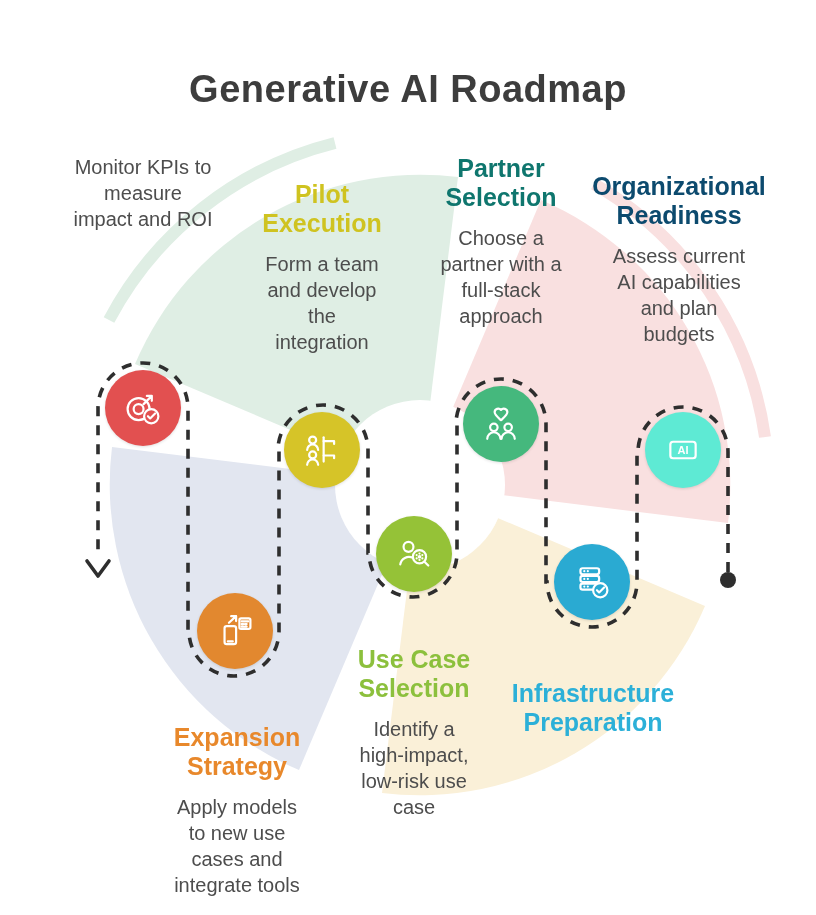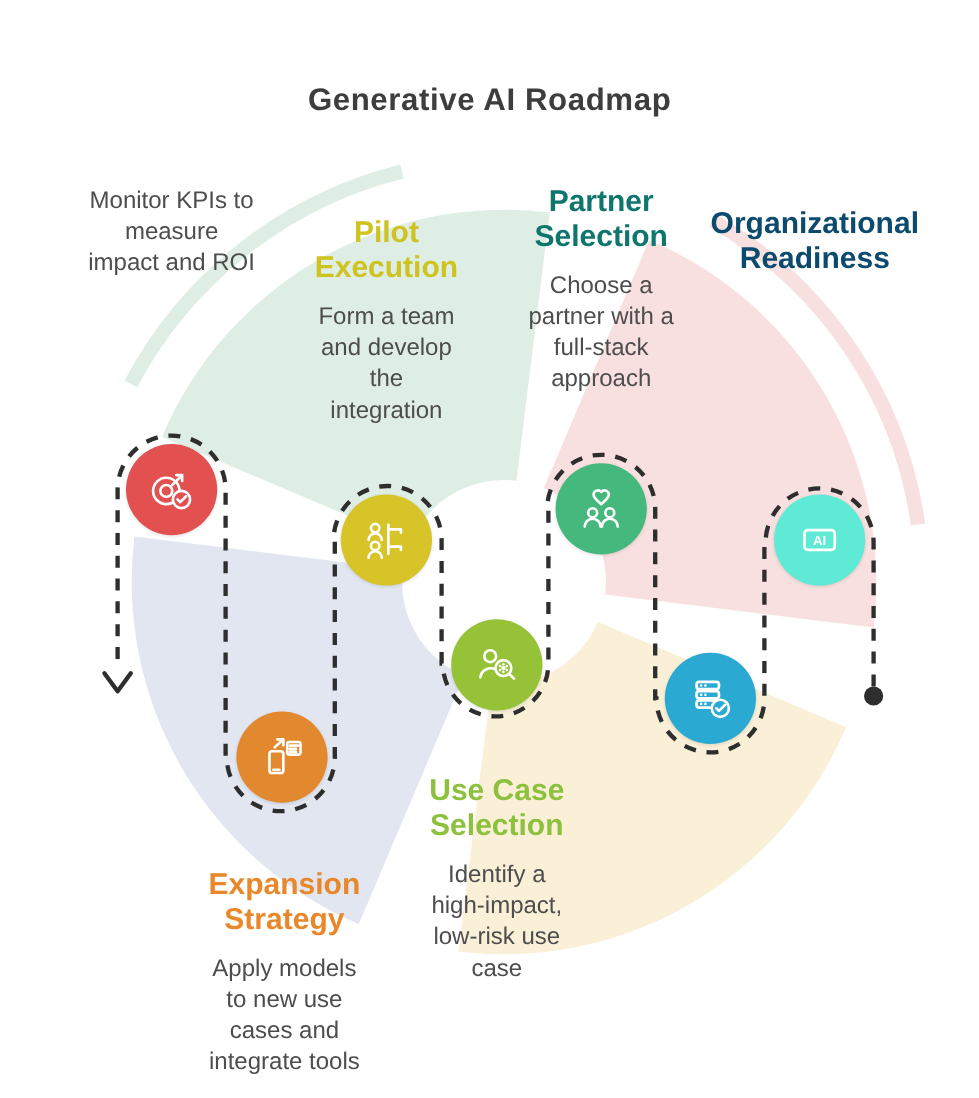--- a/index.html
+++ b/index.html
@@ -4,21 +4,21 @@
 <style>
   html,body{margin:0;padding:0;}
   body{
     width:816px;height:915px;position:relative;overflow:hidden;
     background:#ffffff;
     font-family:"Liberation Sans", sans-serif;
   }
   .layer{position:absolute;left:0;top:0;width:816px;height:915px;}
   .page-title{
     position:absolute;left:0;top:68px;width:816px;
-    text-align:center;font-size:26px;font-weight:700;color:#3d3d3d;
+    text-align:center;font-size:38px;font-weight:700;color:#3d3d3d;
     letter-spacing:.5px;
   }
   .stage-text{position:absolute;transform:translateX(-50%);text-align:center;width:230px;}
   .stage-heading{font-size:25px;font-weight:700;line-height:1.17;white-space:pre-line;}
   .stage-desc{font-size:20px;color:#4d4d4d;line-height:1.3;margin-top:12px;white-space:pre-line;}
   .s1 .stage-heading{color:#e25050;}
   .s2 .stage-heading{color:#cfc320;}
   .s3 .stage-heading{color:#0f766e;}
   .s4 .stage-heading{color:#0c4a6e;}
   .s5 .stage-heading{color:#e8882b;}
@@ -181,20 +181,24 @@
 Selection</div>
   <div class="stage-desc">Choose a
 partner with a
 full-stack
 approach</div>
 </div>
 
 <div class="stage-text s4" style="left:679px;top:172px;">
   <div class="stage-heading">Organizational
 Readiness</div>
+  <div class="stage-desc">Assess current
+AI capabilities
+and plan
+budgets</div>
 </div>
 
 <div class="stage-text s5" style="left:237px;top:723px;">
   <div class="stage-heading">Expansion
 Strategy</div>
   <div class="stage-desc">Apply models
 to new use
 cases and
 integrate tools</div>
 </div>
@@ -202,13 +206,15 @@
 <div class="stage-text s6" style="left:414px;top:645px;">
   <div class="stage-heading">Use Case
 Selection</div>
   <div class="stage-desc">Identify a
 high-impact,
 low-risk use
 case</div>
 </div>
 
 <div class="stage-text s7" style="left:593px;top:679px;">
+  <div class="stage-heading">Infrastructure
+Preparation</div>
 </div>
 
 </body></html>

